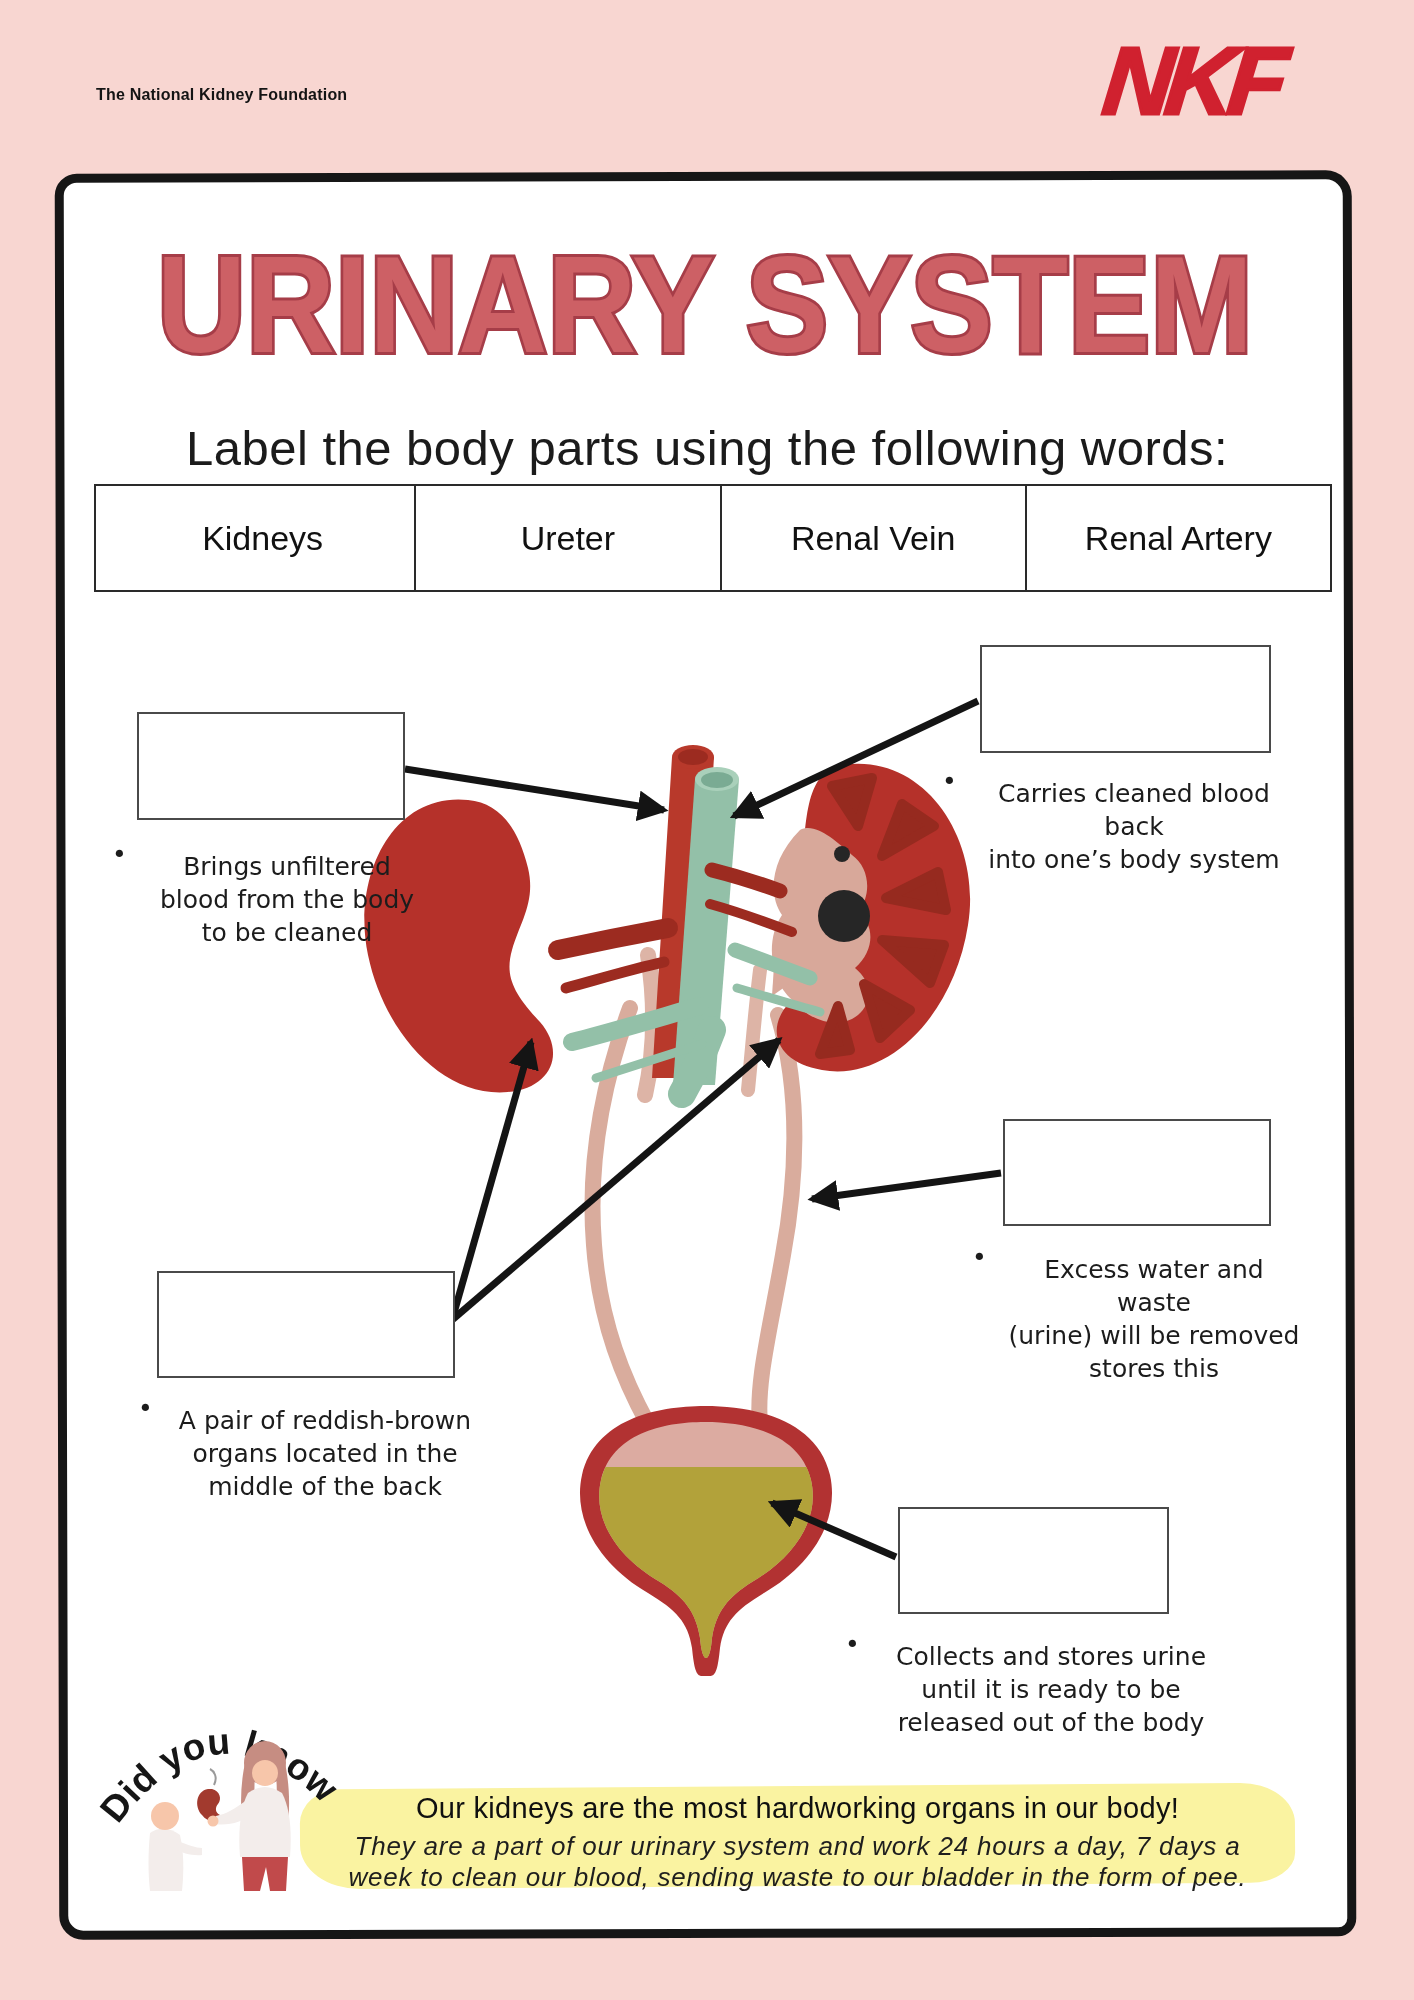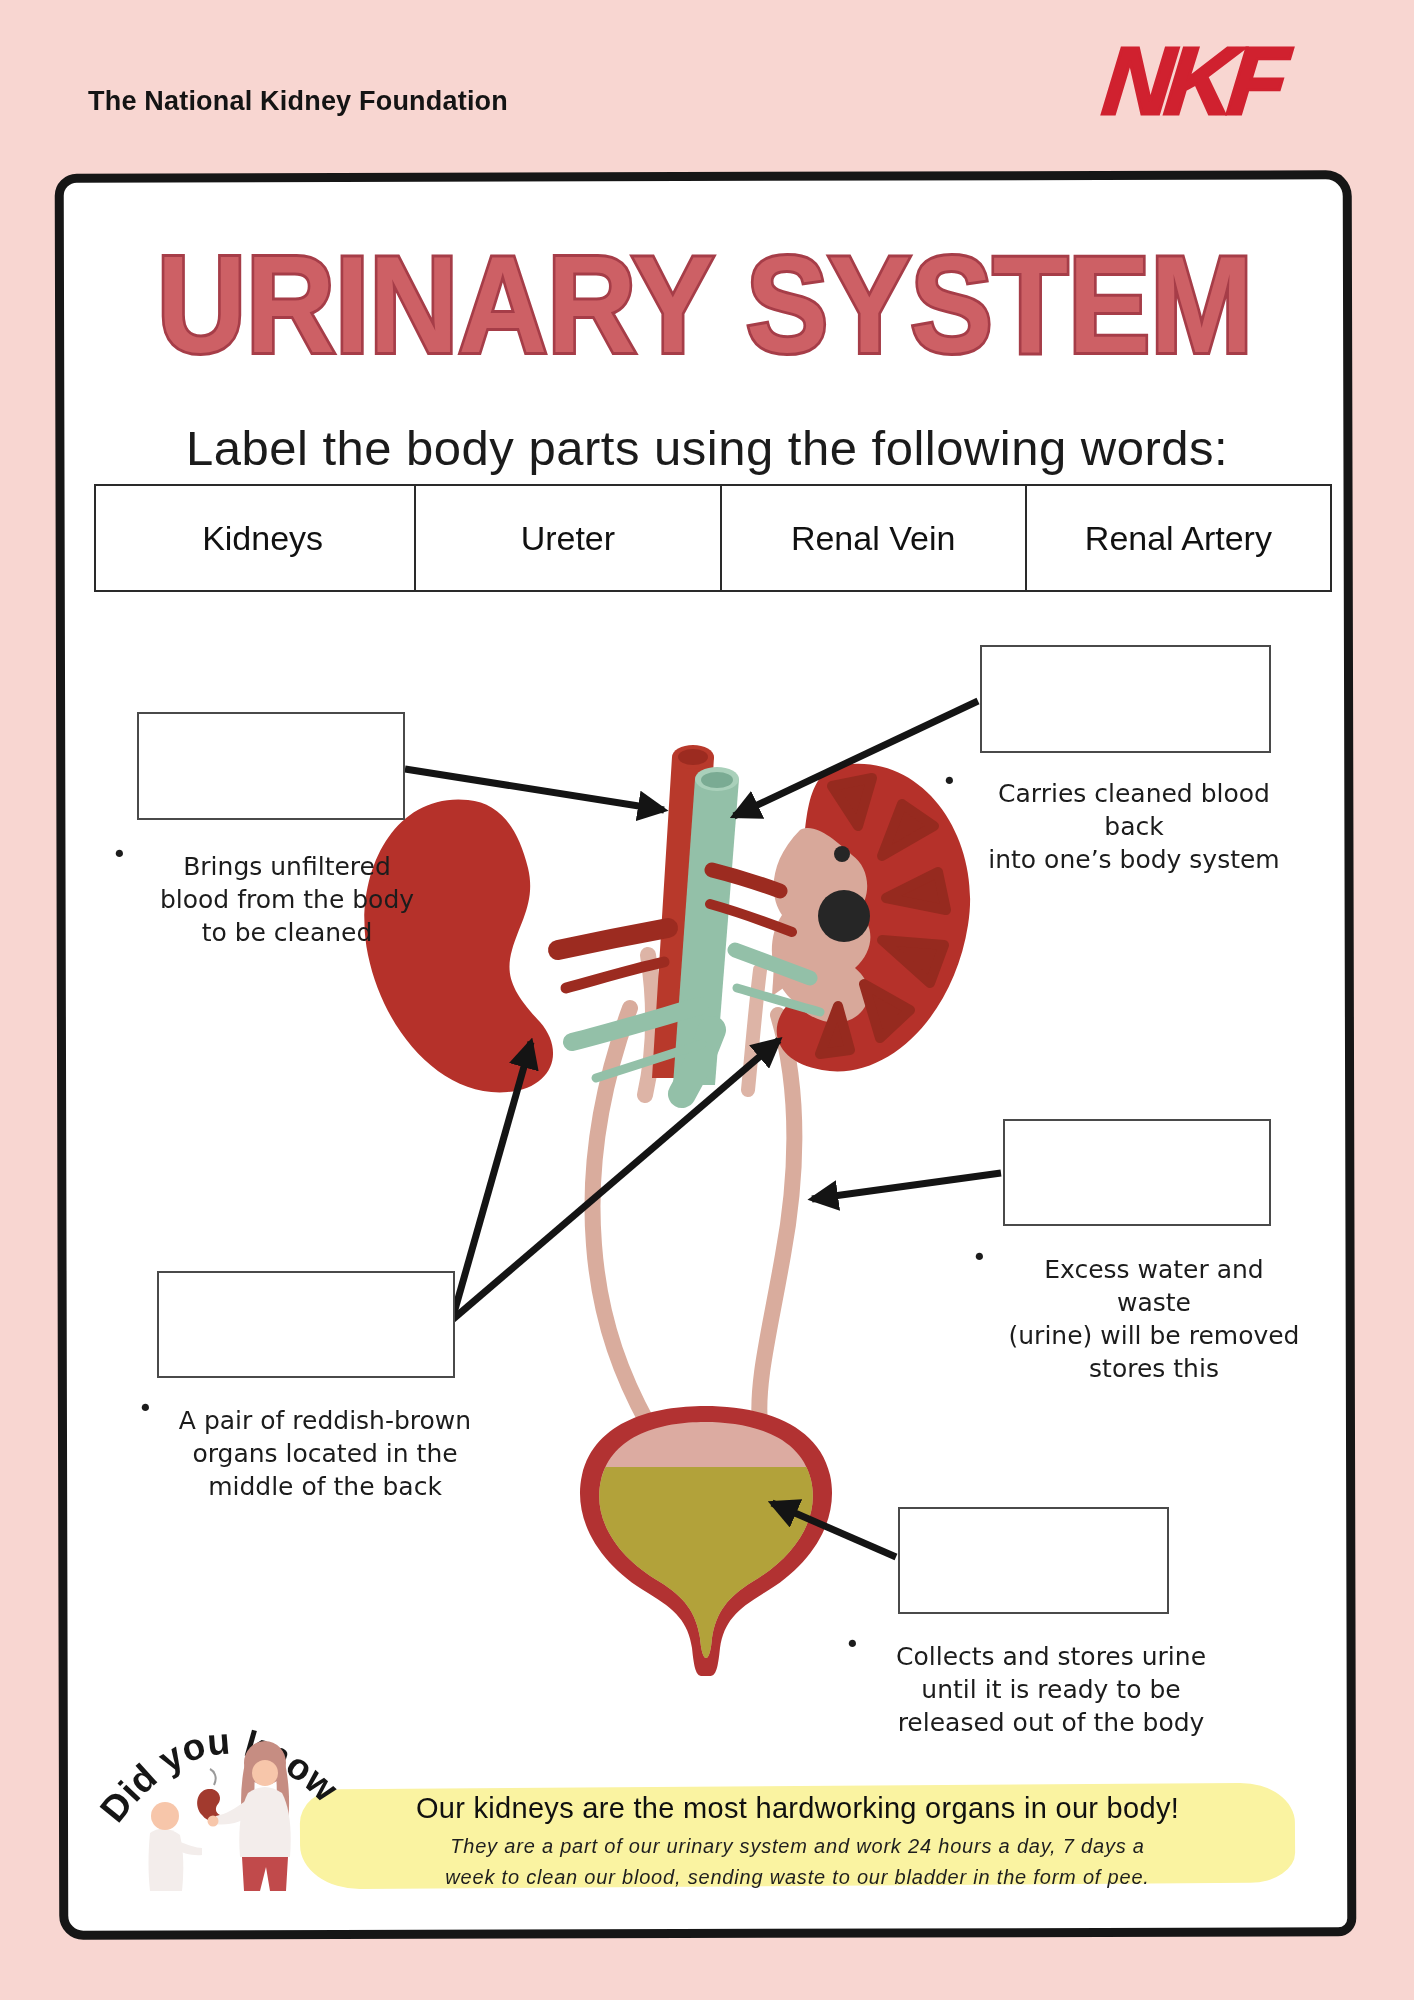--- a/index.html
+++ b/index.html
@@ -4,21 +4,21 @@
 <style>
   html,body{margin:0;padding:0;}
   body{
     width:1414px;height:2000px;position:relative;overflow:hidden;
     background:#f8d6d1;
     font-family:"Liberation Sans", sans-serif;
     color:#161616;
   }
   .abs{position:absolute;}
   
-  .org-name{left:88px;top:86px;font-size:27px;font-weight:bold;letter-spacing:.2px;color:#141414;}
+  .org-name{left:96px;top:86px;font-size:16px;font-weight:bold;letter-spacing:.2px;color:#141414;}
   .nkf-logo{
     left:1104px;top:26px;font-size:96px;font-weight:bold;font-style:italic;
     color:#d0212f;letter-spacing:-7px;transform:skewX(-6deg);
     -webkit-text-stroke:3px #d0212f;
   }
   
   .paper{
     left:57px;top:172px;width:1297px;height:1766px;box-sizing:border-box;
     background:#ffffff;border:9px solid #161616;border-radius:22px 26px 18px 24px;
     transform:rotate(-0.15deg);
@@ -62,21 +62,21 @@
     left:300px;top:1786px;width:995px;height:100px;z-index:2;
     background:#faf3a1;border-radius:40px 55px 45px 60px / 34px 40px 30px 44px;
     transform:rotate(-0.4deg);
   }
   .fact-bold{
     left:300px;top:1792px;width:995px;text-align:center;z-index:4;
     font-size:29px;font-weight:normal;color:#101010;letter-spacing:.3px;
   }
   .fact-italic{
     left:300px;top:1831px;width:995px;text-align:center;z-index:4;
-    font-size:20px;font-style:italic;line-height:31px;color:#1e1e1e;letter-spacing:.8px;
+    font-size:26px;font-style:italic;line-height:31px;color:#1e1e1e;letter-spacing:.8px;
   }
 </style>
 </head>
 <body>
 
 <div class="abs org-name">The National Kidney Foundation</div>
 <div class="abs nkf-logo">NKF</div>
 
 <div class="abs paper"></div>
 

